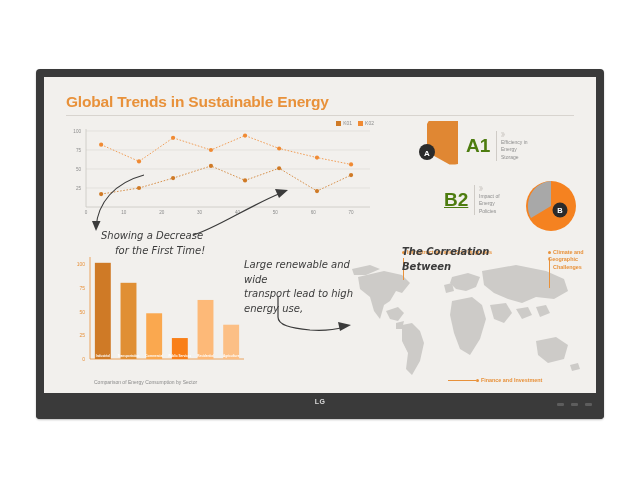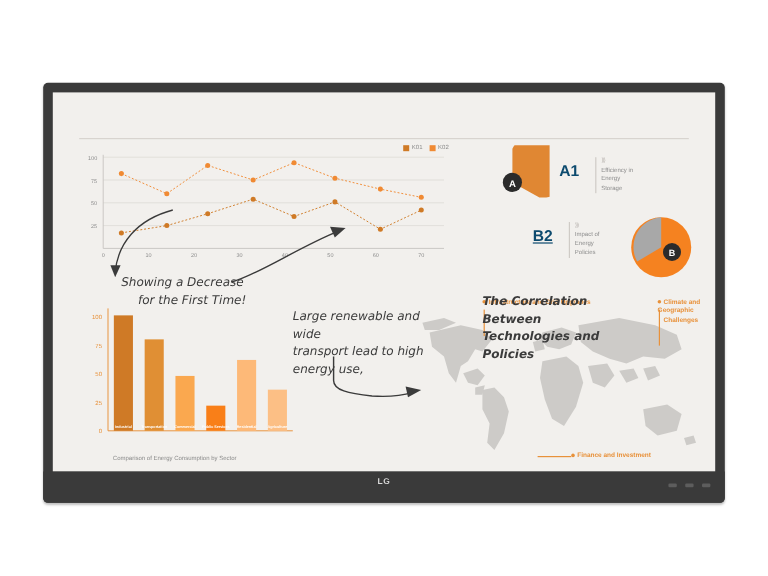--- a/index.html
+++ b/index.html
@@ -76,37 +76,38 @@
   .mlabel .dot{
     display:inline-block;width:3px;height:3px;border-radius:50%;
     background:#e8913a;margin-right:2px;vertical-align:middle;
   }
   .mlabel .stem{position:absolute;background:#e8913a;}
 
   
   .pies{position:absolute;left:352px;top:44px;width:182px;height:120px;}
   .pie-svg{position:absolute;}
   .pcode{
-    position:absolute;color:#0c4a6e;font-size:13px;font-weight:bold;
+    position:absolute;color:#4d7c0f;font-size:19px;font-weight:bold;
   }
   .pdesc{position:absolute;font-size:5px;color:#8d8d8d;line-height:1.5;
          border-left:1px solid #cfcbc6;padding-left:4px;}
   .chev{color:#b9b5b0;font-size:5px;letter-spacing:-1px;display:block;}
   .note3{position:absolute;left:358px;top:168px;width:130px;font-weight:bold;}
 </style>
 </head>
 <body>
 
 <div class="stage">
 
   <div class="monitor">
 
     <div class="screen">
       <div class="slide">
 
+        <div class="title">Global Trends in Sustainable Energy</div>
         <div class="title-rule"></div>
 
         <div class="linechart">
 
           <div class="legend">
             <span class="it">
               <span class="sw" style="background:#cf7a26"></span>
               <span class="lb">K01</span>
             </span>
             <span class="it">
@@ -276,21 +277,20 @@
           <svg class="pie-svg" style="left:128px;top:58px;" width="54" height="54">
             <circle cx="27" cy="27" r="25" fill="#f58220"></circle>
             <path d="M27 27 L27 2 A25 25 0 0 0 7 39 Z" fill="#a8a8a8"></path>
             <circle cx="36" cy="31" r="7.5" fill="#2b2b2b"></circle>
             <text x="36" y="34.2" text-anchor="middle" fill="#ffffff" font-family="Liberation Sans, sans-serif" font-size="7.5" font-weight="bold">B</text>
           </svg>
         </div>
 
         <div class="note3 hand">
           <div>The Correlation Between</div>
-          <div>Technologies and Policies</div>
         </div>
 
       </div>
     </div>
 
     <div class="bezel-bottom">
       <div class="lg-logo">LG</div>
       <div class="osd-ctrls">
         <i></i>
         <i></i>

